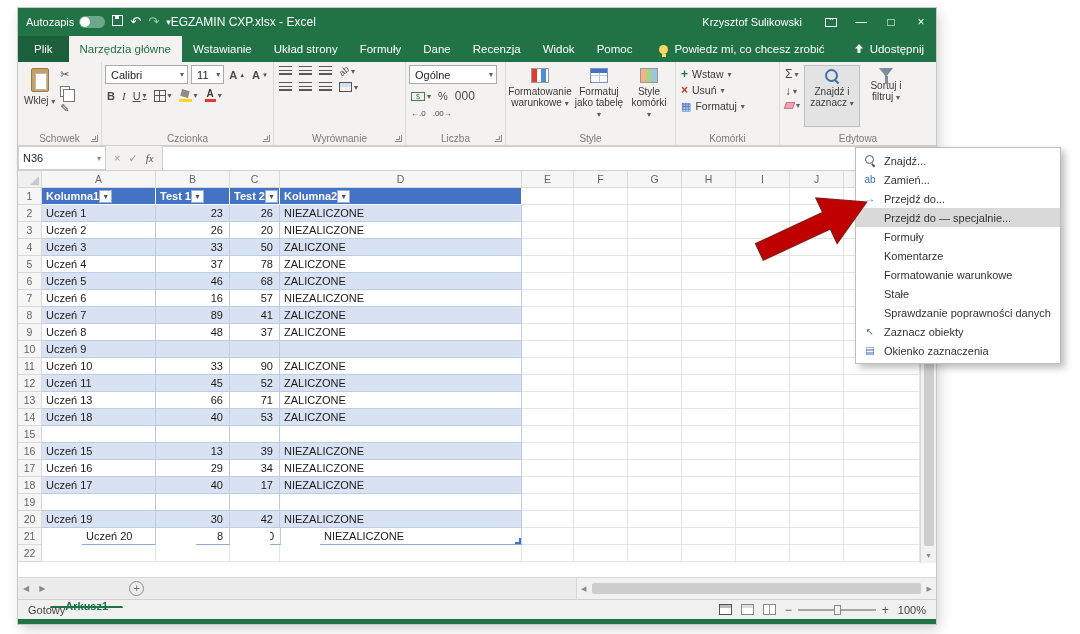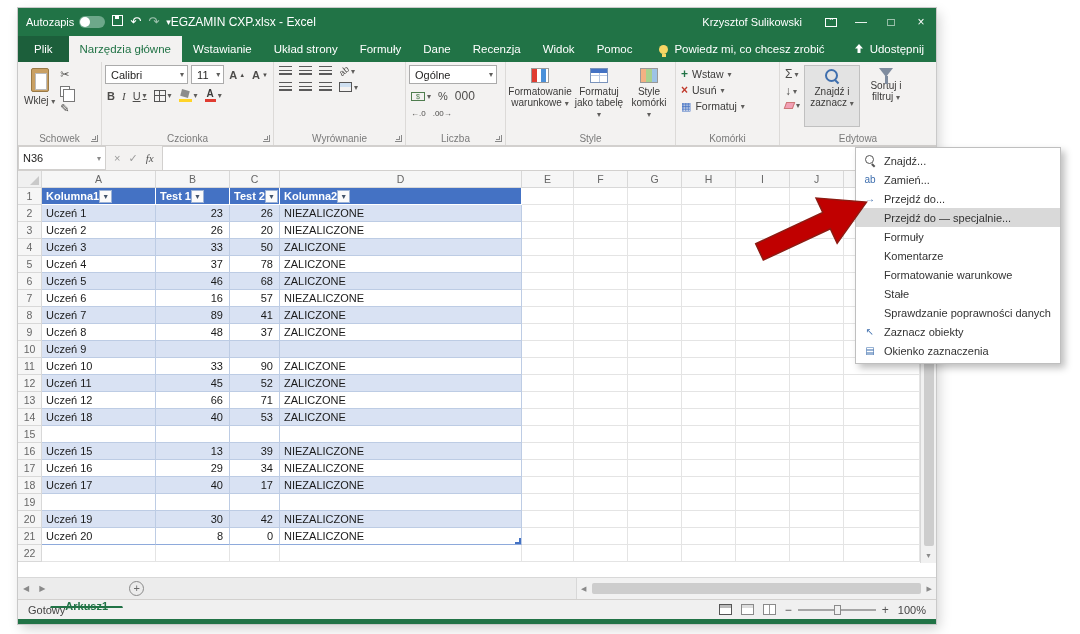--- a/index.html
+++ b/index.html
@@ -114,21 +114,21 @@
   .hd.corner::after { content:""; position:absolute; right:2px; bottom:2px; border-left:9px solid transparent; border-bottom:9px solid #c9c9c9; }
   .c { font-size:11px; color:#1a1a1a; background:#fff; border-right:1px solid #e4e4e4; border-bottom:1px solid #e4e4e4;
     display:flex; align-items:center; padding:0 3px 0 4px; overflow:hidden; white-space:nowrap; }
   .c.th { background:#4472c4; color:#fff; font-weight:bold; border-right:1px solid #fff; border-bottom:1px solid #fff;
     justify-content:flex-start; }
   .filterbtn { width:13px; height:13px; background:#fbfbfb; border:1px solid #9db3d6; color:#44546a; font-size:7px;
     line-height:12px; text-align:center; flex:0 0 auto; }
   .c.td { border-right:1px solid #bdcce4; border-bottom:1px solid #bdcce4; }
   .c.td.band { background:#d9e2f3; }
   .c.num { justify-content:flex-end; padding-right:6px; }
-  .c.last { border-bottom:1px solid #8eaadb; position:relative; }
+  .c.last { border-bottom:1px solid #8eaadb; position:relative;margin-left:40px; }
   .resize-handle { position:absolute; right:0; bottom:0; width:6px; height:6px;
     border-right:2px solid #4472c4; border-bottom:2px solid #4472c4; }
   .vscroll { width:16px; background:#f1f1f1; border-left:1px solid #d8d8d8; display:flex; flex-direction:column; align-items:center; }
   .sarr { font-size:7px; color:#8a8a8a; padding:4px 0; }
   .vthumb { width:10px; flex:1; margin:2px 0; background:#cdcdcd; border-radius:2px; }
 
   .filler { height:15px; background:#fff; border-bottom:1px solid #d8d8d8; }
 
   
   .sheetbar { height:21px; background:#ececec; display:flex; align-items:stretch; font-size:11px; }
@@ -576,21 +576,21 @@
           <div class="c td band num">52</div>
           <div class="c td band">ZALICZONE</div>
           <div class="c"></div>
           <div class="c"></div>
           <div class="c"></div>
           <div class="c"></div>
           <div class="c"></div>
           <div class="c"></div>
           <div class="c"></div>
           <div class="hd">13</div>
-          <div class="c td">Uczeń 12</div>
+          <div class="c td">Uczeń 13</div>
           <div class="c td num">66</div>
           <div class="c td num">71</div>
           <div class="c td">ZALICZONE</div>
           <div class="c"></div>
           <div class="c"></div>
           <div class="c"></div>
           <div class="c"></div>
           <div class="c"></div>
           <div class="c"></div>
           <div class="c"></div>

